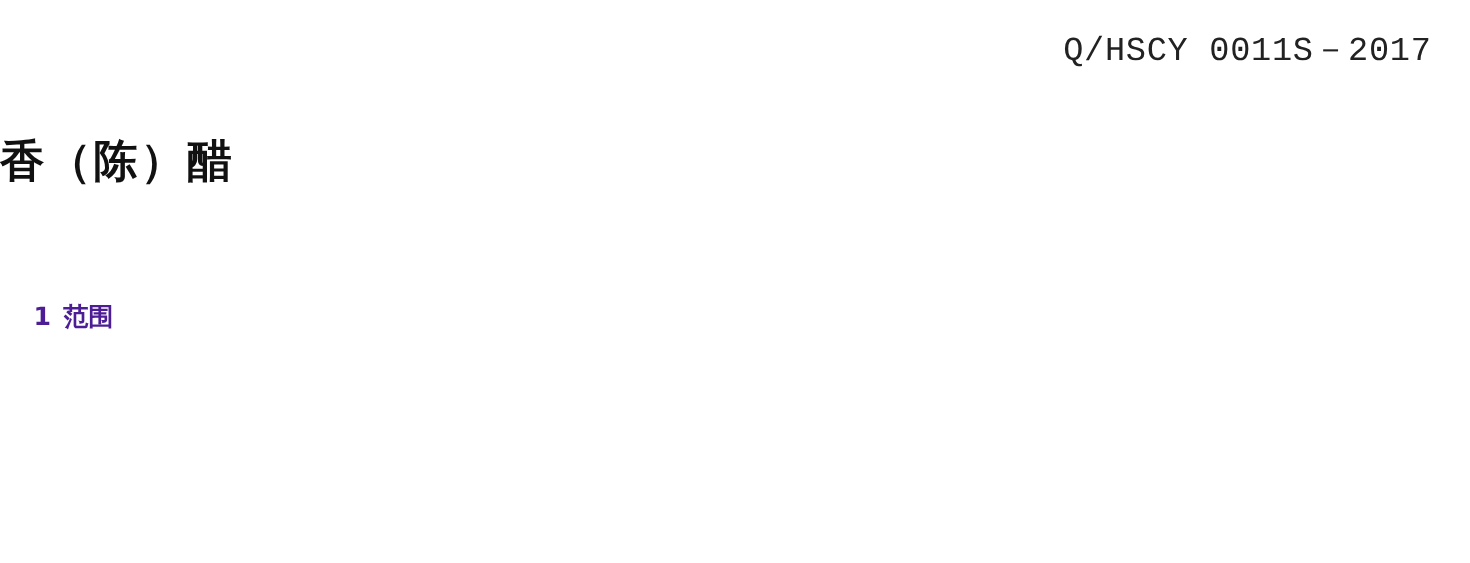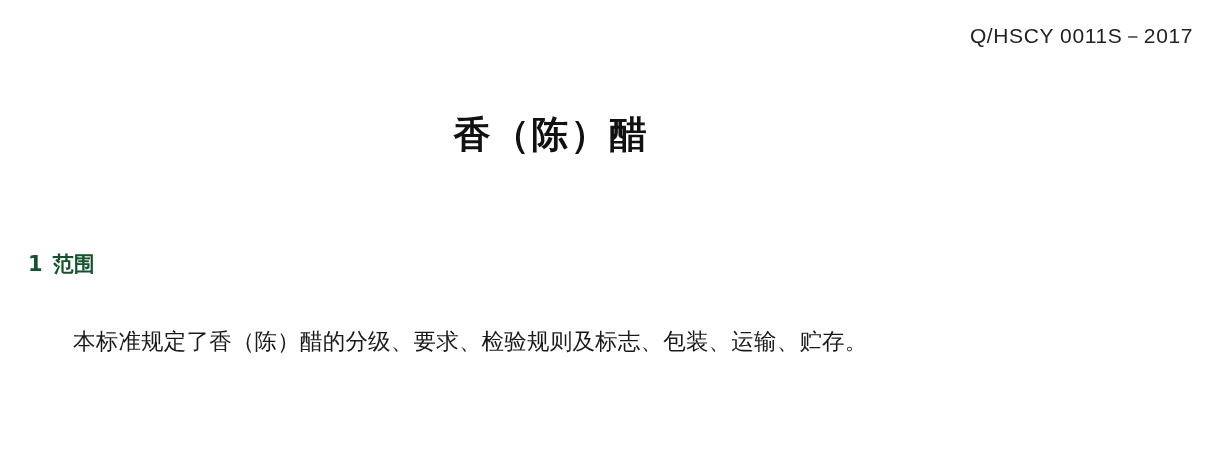--- a/index.html
+++ b/index.html
@@ -18,46 +18,45 @@
   .page {
     position: relative;
     width: 1225px;
     height: 469px;
     box-sizing: border-box;
   }
   .header-code {
     position: absolute;
     top: 22px;
     right: 32px;
-    font-family: Liberation Sans, sans-serif;
-    font-size: 21px;
+    font-family: Liberation Mono, monospace;
+    font-size: 28px;
     letter-spacing: 0.6px;
     color: #222222;
     white-space: nowrap;
   }
   .doc-title {
     position: absolute;
     top: 110px;
     left: 0;
     width: 1102px;
-    text-align: center;
     font-family: Liberation Sans, sans-serif;
     font-weight: bold;
     font-size: 37px;
     letter-spacing: 2px;
     color: #111111;
   }
   .section-heading {
     position: absolute;
     top: 250px;
     left: 28px;
     font-family: "DejaVu Sans", sans-serif;
     font-weight: bold;
     font-size: 21px;
-    color: #14532d;
+    color: #4c1d95;
     white-space: nowrap;
   }
   .section-heading .num {
     margin-right: 10px;
   }
   .body-block {
     position: absolute;
     top: 320px;
     left: 28px;
     width: 1170px;
@@ -80,16 +79,15 @@
 
   <div class="header-code">Q/HSCY 0011S－2017</div>
 
   <div class="doc-title">香（陈）醋</div>
 
   <div class="section-heading">
     <span class="num">1</span><span>范围</span>
   </div>
 
   <div class="body-block">
-    <p class="para">本标准规定了香（陈）醋的分级、要求、检验规则及标志、包装、运输、贮存。</p>
   </div>
 
 </div>
 
 </body></html>

